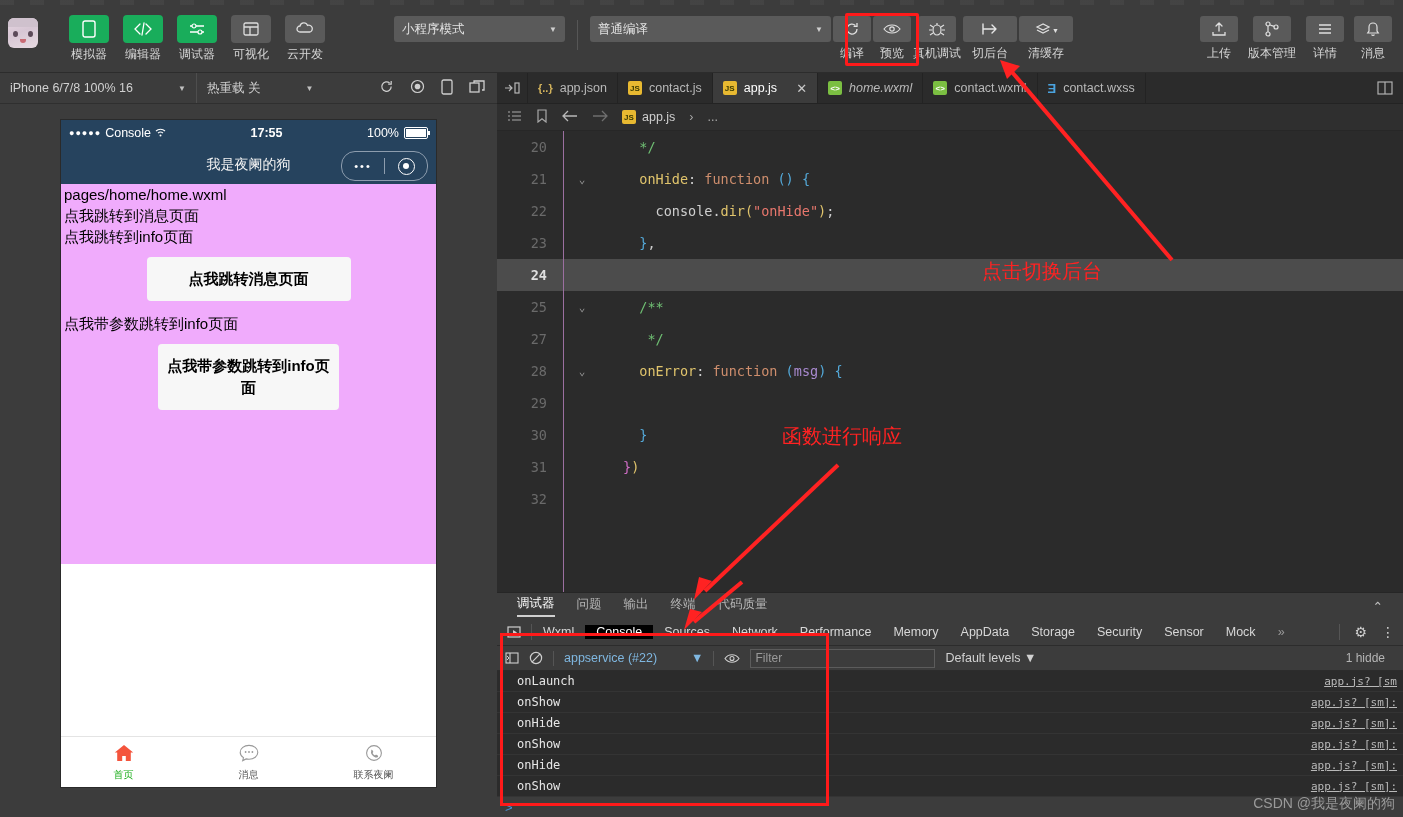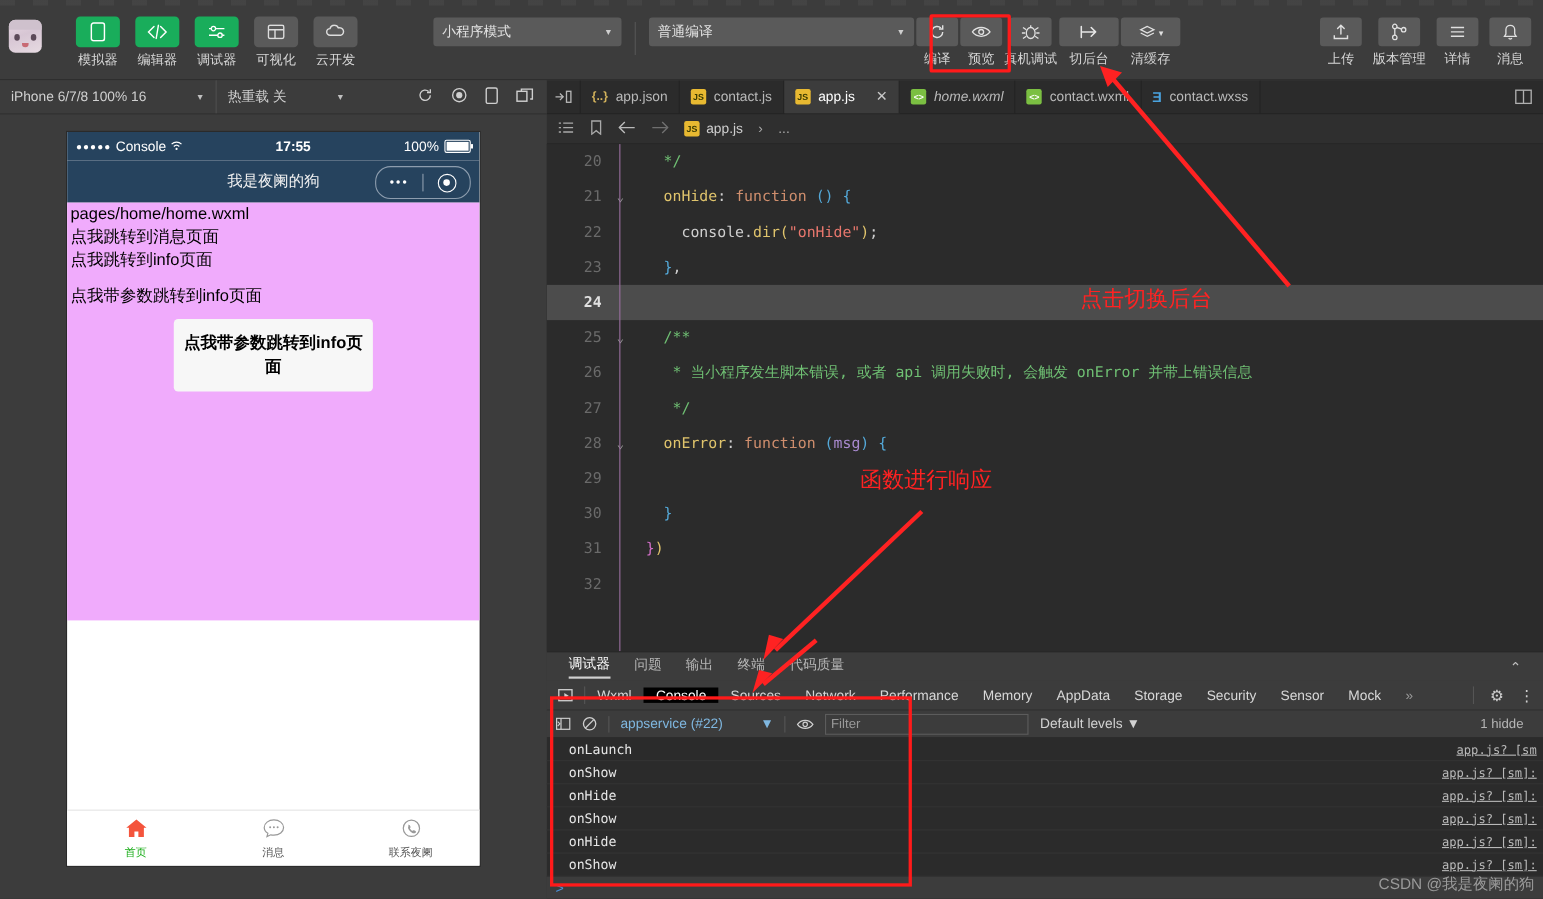--- a/index.html
+++ b/index.html
@@ -102,21 +102,21 @@
   .badge.js{background:#e8b931;}
   .badge.json{background:transparent;color:#d3b35c;font-size:11px;width:auto;}
   .badge.wxml{background:#7bbf42;color:#fff;font-size:8px;}
   .badge.wxss{background:transparent;color:#4aa3df;font-size:13px;font-weight:bold;width:auto;}
   .tsright{margin-left:auto;display:flex;align-items:center;padding:0 10px;color:#b0b0b0;}
 
   .breadcrumb{height:26px;background:#2f2f2f;display:flex;align-items:center;gap:14px;padding:0 10px;color:#a9a9a9;font-size:12.5px;border-bottom:1px solid #272727;}
   .bc-file{display:flex;align-items:center;gap:6px;color:#cfcfcf;}
 
   .code{flex:1 1 auto;background:#2b2b2b;position:relative;overflow:hidden;font-family:"DejaVu Sans Mono","Liberation Mono",monospace;font-size:13.5px;}
-  .codeline{display:flex;align-items:center;height:32px;white-space:pre;}
+  .codeline{display:flex;align-items:center;height:32px;white-space:pre;gap:18px;}
   .codeline.hl{background:#4c4c4c;}
   .ln{width:50px;text-align:right;padding-right:8px;color:#6a6a6a;flex:0 0 auto;}
   .codeline.hl .ln{color:#e0e0e0;font-weight:bold;}
   .fold{width:18px;flex:0 0 auto;color:#9a9a9a;font-size:11px;text-align:center;}
   .ctext{padding-left:14px;}
   .c-com{color:#6fbf73;}
   .c-key{color:#cf8e6d;}
   .c-fn{color:#e0c46c;}
   .c-prop{color:#e0c46c;}
   .c-str{color:#e8776d;}
@@ -410,20 +410,21 @@
                     <i></i>
                   </span>
                 </div>
             </div>
           </div>
 
           <div class="page">
             <div class="ptext">pages/home/home.wxml</div>
             <div class="ptext">点我跳转到消息页面</div>
             <div class="ptext">点我跳转到info页面</div>
+            <div class="pbtn">点我跳转消息页面</div>
             <div class="ptext" style="margin-top:12px">点我带参数跳转到info页面</div>
             <div class="pbtn" style="width:165px">点我带参数跳转到info页面</div>
           </div>
 
           <div class="beige"></div>
 
           <div class="tabbar">
             <div class="tab active">
               <span>
                 <svg width="22" height="20" viewBox="0 0 22 20">
@@ -537,21 +538,20 @@
       </div>
 
       <div class="code" id="code-area">
         <div class="vbar"></div>
       <div class="codeline"><span class="ln">20</span><span class="fold"></span><span class="ctext"><span class="c-com">  */</span></span></div>
           <div class="codeline"><span class="ln">21</span><span class="fold">⌄</span><span class="ctext"><span class="c-plain">  </span><span class="c-prop">onHide</span><span class="c-plain">: </span><span class="c-key">function</span><span class="c-plain"> </span><span class="c-par">()</span><span class="c-plain"> </span><span class="c-par">{</span></span></div>
           <div class="codeline"><span class="ln">22</span><span class="fold"></span><span class="ctext"><span class="c-plain">    console</span><span class="c-plain">.</span><span class="c-fn">dir</span><span class="c-yel">(</span><span class="c-str">"onHide"</span><span class="c-yel">)</span><span class="c-plain">;</span></span></div>
           <div class="codeline"><span class="ln">23</span><span class="fold"></span><span class="ctext"><span class="c-plain">  </span><span class="c-par">}</span><span class="c-plain">,</span></span></div>
           <div class="codeline hl"><span class="ln">24</span><span class="fold"></span><span class="ctext"><span class="c-plain"></span></span></div>
           <div class="codeline"><span class="ln">25</span><span class="fold">⌄</span><span class="ctext"><span class="c-com">  /**</span></span></div>
-          <div class="codeline"><span class="ln">26</span><span class="fold"></span><span class="ctext"><span class="c-com">   * 当小程序发生脚本错误, 或者 api 调用失败时, 会触发 onError 并带上错误信息</span></span></div>
           <div class="codeline"><span class="ln">27</span><span class="fold"></span><span class="ctext"><span class="c-com">   */</span></span></div>
           <div class="codeline"><span class="ln">28</span><span class="fold">⌄</span><span class="ctext"><span class="c-plain">  </span><span class="c-prop">onError</span><span class="c-plain">: </span><span class="c-key">function</span><span class="c-plain"> </span><span class="c-par">(</span><span class="c-var">msg</span><span class="c-par">)</span><span class="c-plain"> </span><span class="c-par">{</span></span></div>
           <div class="codeline"><span class="ln">29</span><span class="fold"></span><span class="ctext"><span class="c-plain"></span></span></div>
           <div class="codeline"><span class="ln">30</span><span class="fold"></span><span class="ctext"><span class="c-plain">  </span><span class="c-par">}</span></span></div>
           <div class="codeline"><span class="ln">31</span><span class="fold"></span><span class="ctext"><span class="c-pink">}</span><span class="c-yel">)</span></span></div>
           <div class="codeline"><span class="ln">32</span><span class="fold"></span><span class="ctext"><span class="c-plain"></span></span></div>
         </div>
 
       <div class="devtools">
         <div class="dtrow1">

